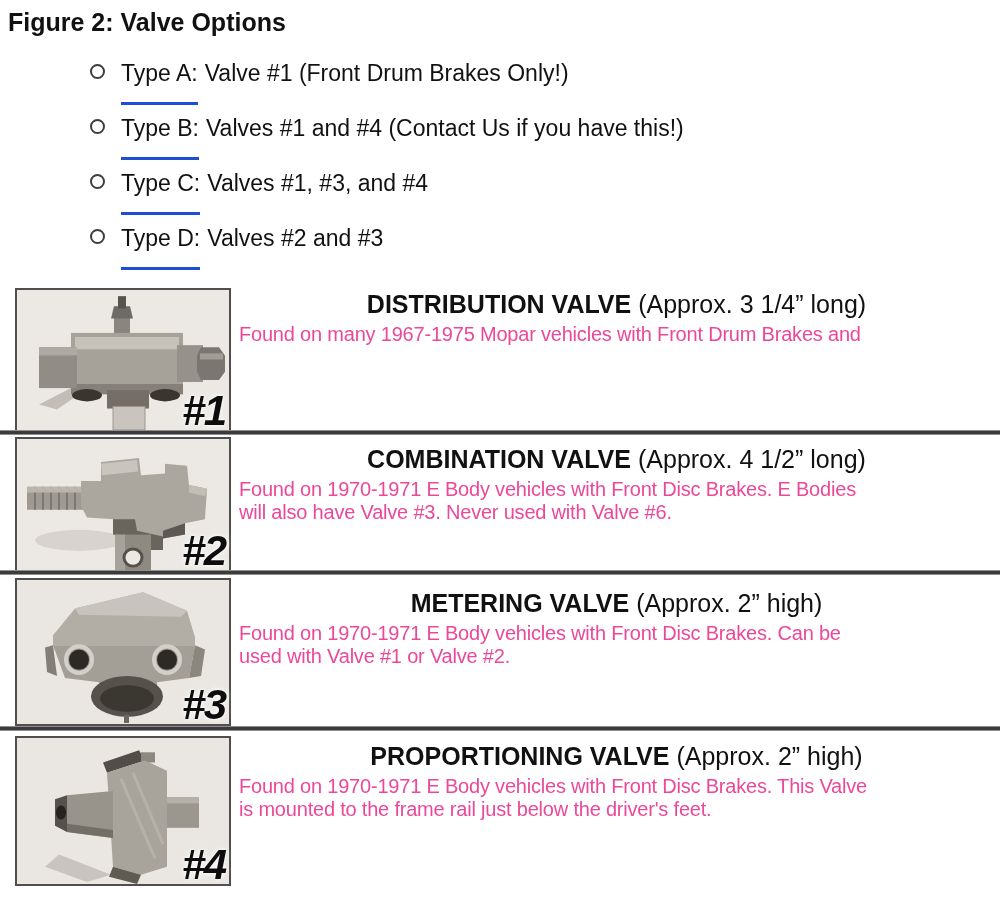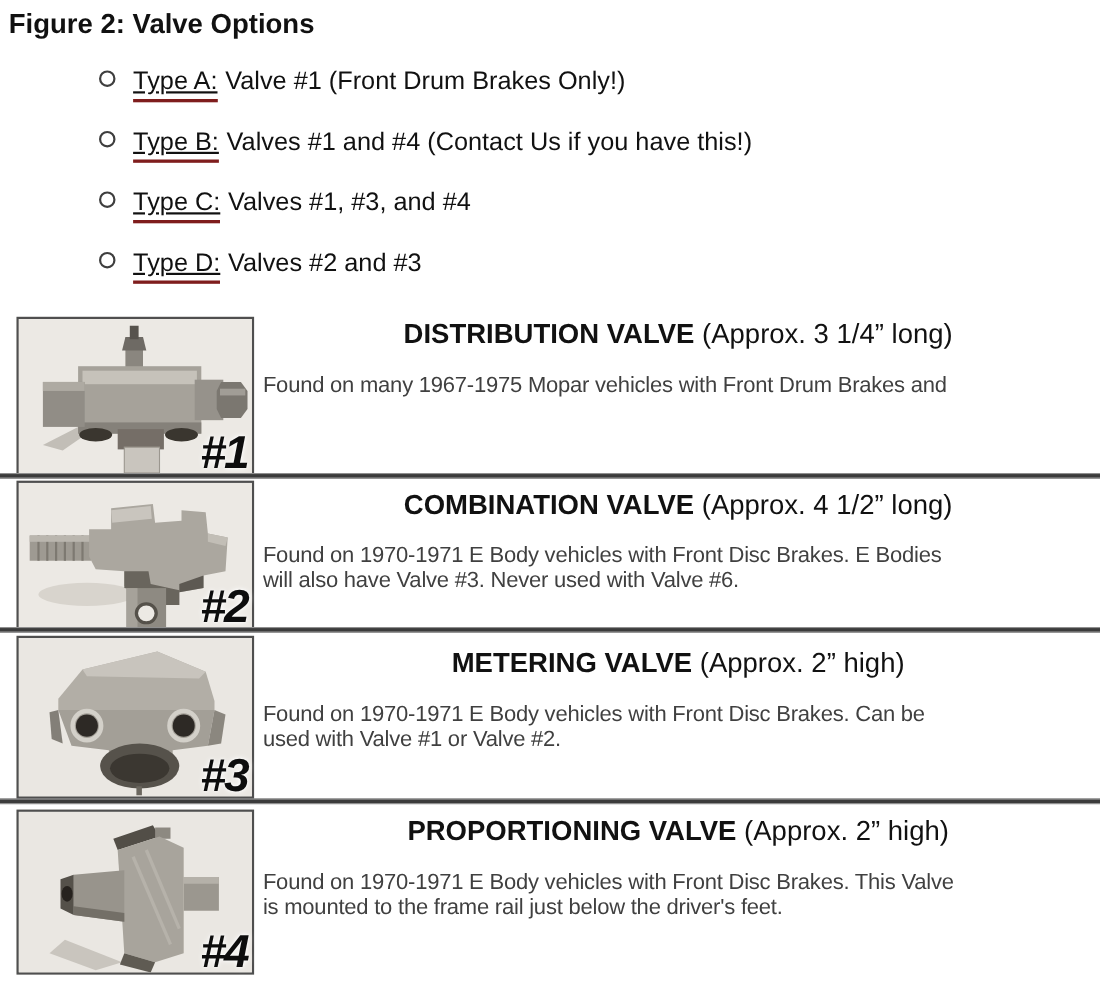--- a/index.html
+++ b/index.html
@@ -7,38 +7,38 @@
        font-family:"Liberation Sans", sans-serif;color:#111;}
 
   .title{position:absolute;left:8px;top:8px;font-size:25px;font-weight:bold;
          letter-spacing:0;}
 
   .bullets{position:absolute;left:90px;top:60px;width:820px;}
   .bullet-item{position:absolute;left:0;height:30px;white-space:nowrap;
                font-size:23px;}
   .dot{display:inline-block;width:11px;height:11px;border:2px solid #3e3e3e;
        border-radius:50%;margin-right:16px;vertical-align:2px;background:#fff;}
-  .blabel{border-bottom:3px solid #7f1d1d;padding-bottom:4px;text-decoration:underline;}
+  .blabel{border-bottom:3px solid #1d4ed8;padding-bottom:16px;}
   .btext{margin-left:7px;}
 
   .divider{position:absolute;left:0;width:1000px;height:3px;background:#3b3b3b;
            border-top:1px solid #8f8f8f;border-bottom:1px solid #8f8f8f;}
 
   .row{position:absolute;left:0;width:1000px;}
   .frame{position:absolute;left:15px;top:0;width:212px;border:2px solid #4f4f4f;
          background:#ece9e4;box-sizing:content-box;}
   .frame svg{display:block;width:212px;height:100%;}
   .pnum{position:absolute;right:4px;bottom:-2px;font-size:42px;font-weight:bold;
         font-style:italic;line-height:1;letter-spacing:-2px;color:#0d0d0d;
         text-shadow:0 0 3px rgba(255,255,255,.95),0 0 6px rgba(255,255,255,.85);}
   .rtext{position:absolute;left:239px;right:6px;top:2px;}
   .rhead{text-align:center;font-size:25px;line-height:1.15;white-space:nowrap;}
   .hb{font-weight:bold;}
   .hn{margin-left:7px;font-weight:normal;text-align:center;}
-  .rbody{margin-top:20px;font-size:20px;line-height:23px;color:#404040;
+  .rbody{margin-top:4px;font-size:20px;line-height:23px;color:#ec4899;
          letter-spacing:-0.2px;}
 </style>
 </head>
 <body>
 
 <div class="title">Figure 2: Valve Options</div>
 
 <div class="bullets">
   <div class="bullet-item" style="top:0px">
     <span class="dot"></span><span class="blabel">Type A:</span><span class="btext">Valve #1 (Front Drum Brakes Only!)</span>

